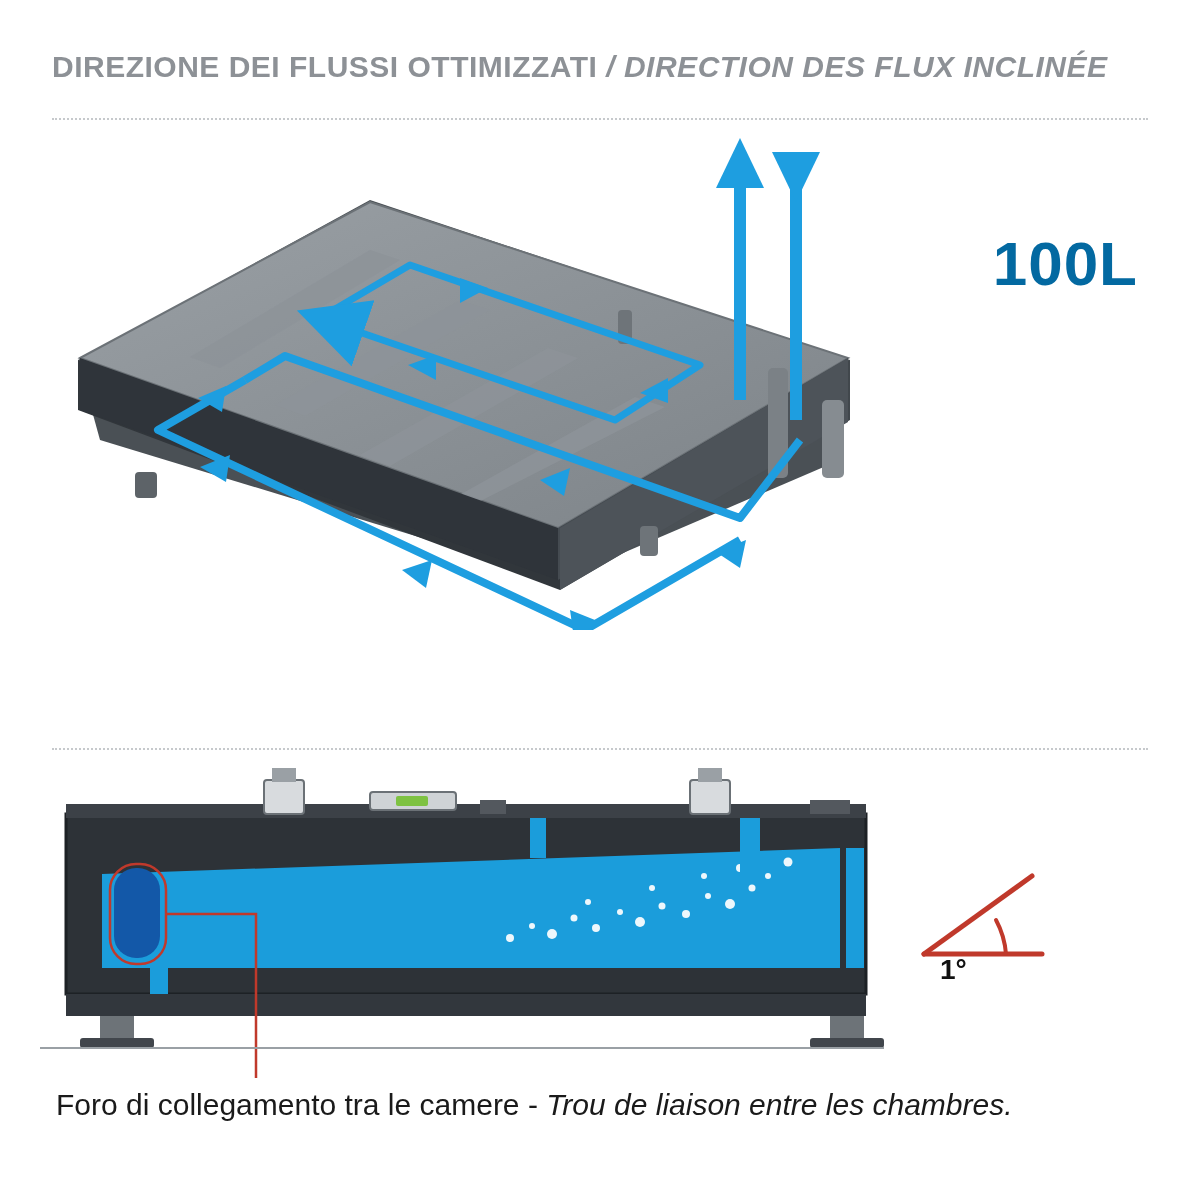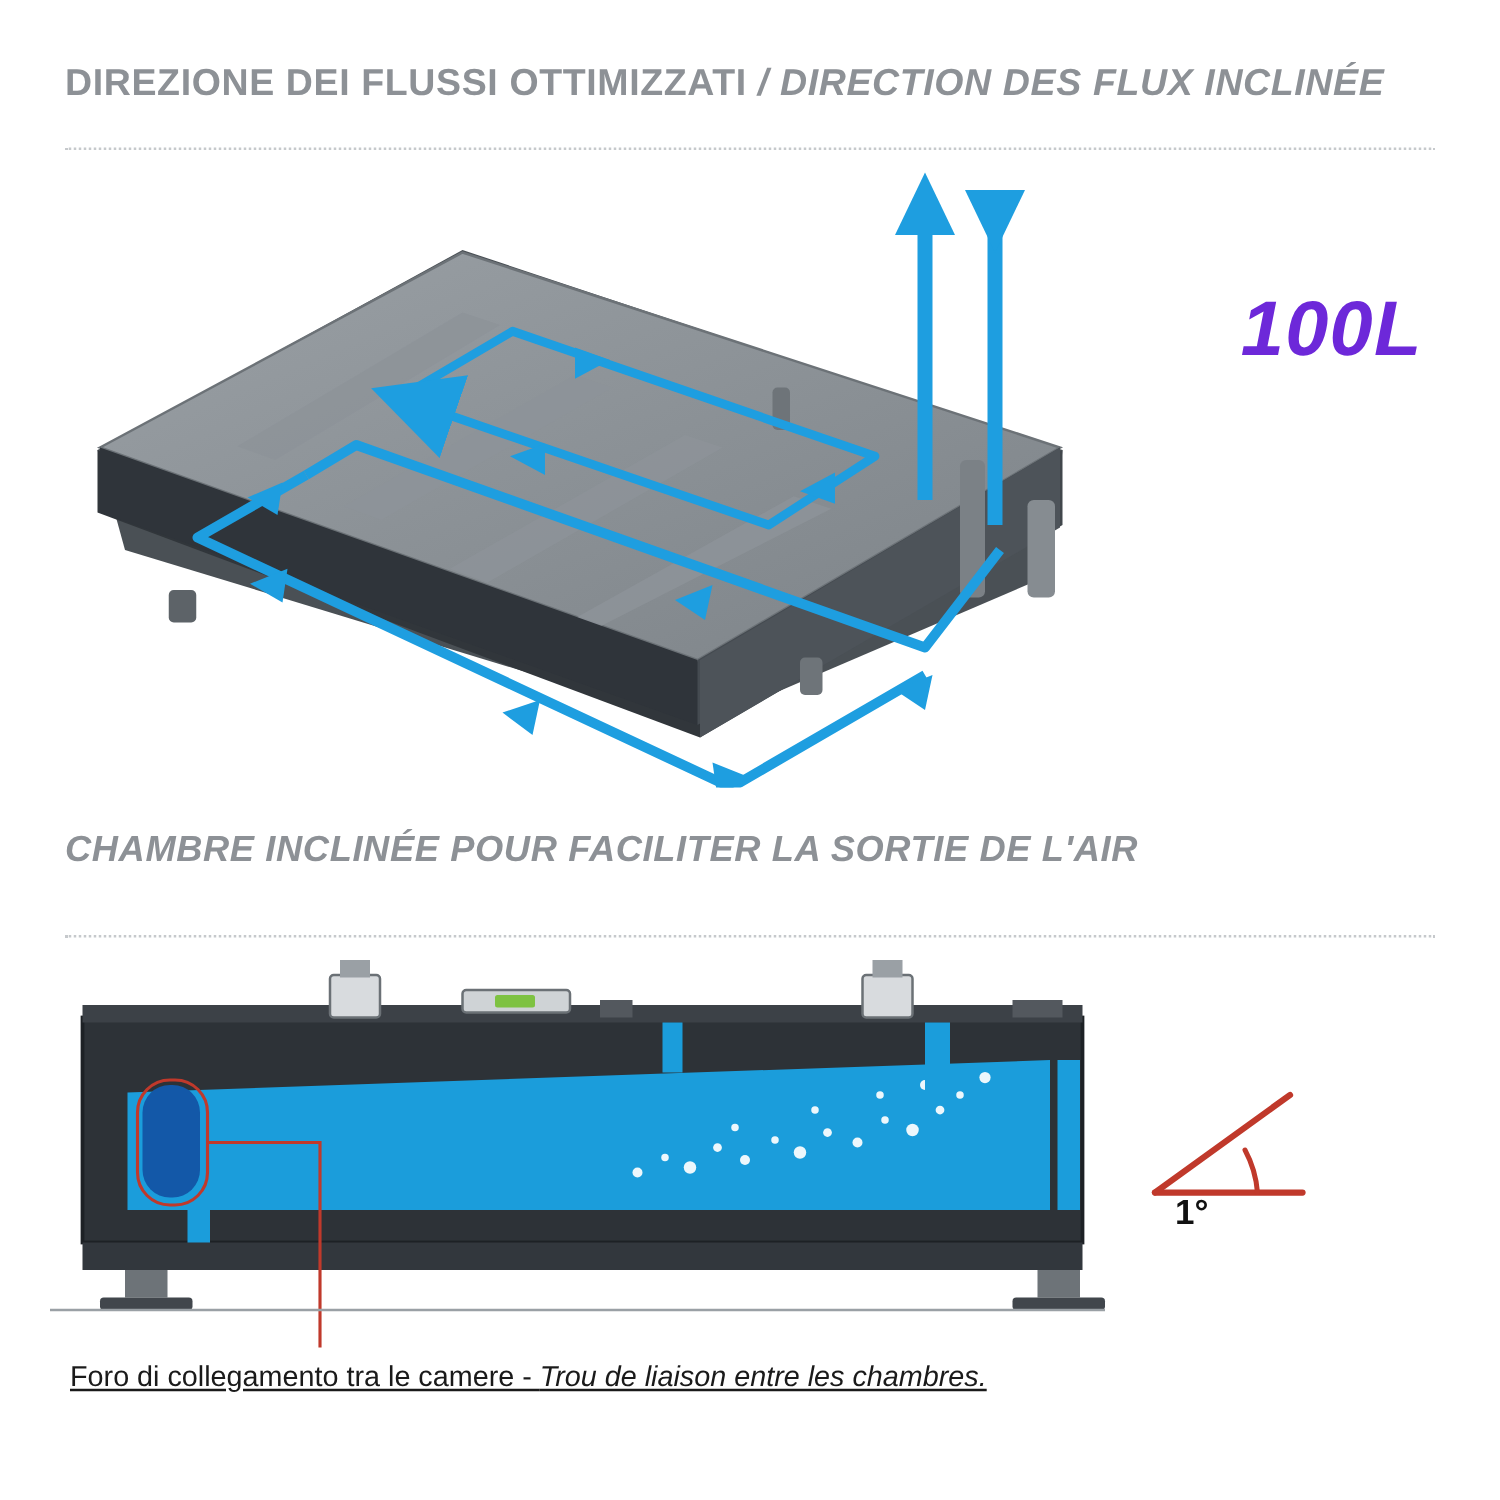--- a/index.html
+++ b/index.html
@@ -52,41 +52,39 @@
   #rule-top { left: 52px; top: 118px; width: 1096px; }
   #rule-bottom { left: 52px; top: 748px; width: 1096px; }
 
   
   #capacity-label {
     position: absolute;
     right: 62px;
     top: 228px;
     font-size: 62px;
     font-weight: bold;
-    font-style: italic;
-    color: #6d28d9;
+    color: #0369a1;
     letter-spacing: 1px;
   }
 
   
   .illus {
     position: absolute;
   }
   #illus-top { left: 40px; top: 110px; width: 900px; height: 520px; }
   #illus-bottom { left: 40px; top: 756px; width: 1120px; height: 340px; }
 
   
   #bottom-caption {
     position: absolute;
     left: 56px;
     top: 1088px;
-    font-size: 23px;
+    font-size: 30px;
     color: #1a1a1a;
     white-space: nowrap;
-    text-decoration: underline;
   }
   #bottom-caption .fr { font-style: italic; }
 
   
   #angle-annotation {
     position: absolute;
     left: 910px;
     top: 862px;
     width: 150px;
     height: 140px;
@@ -182,21 +180,20 @@
         <polygon points="700,28 724,78 676,78" fill="#1e9ee0"></polygon>
       </g>
       <g>
         <rect x="750" y="50" width="12" height="260" fill="#1e9ee0"></rect>
         <polygon points="756,92 780,42 732,42" fill="#1e9ee0"></polygon>
       </g>
     </svg>
   </div>
 
   <div class="heading" id="heading-bottom">
-    <div class="fr">CHAMBRE INCLINÉE POUR FACILITER LA SORTIE DE L'AIR</div>
   </div>
   <div class="rule" id="rule-bottom"></div>
 
   <div class="illus" id="illus-bottom">
     <svg width="1120" height="340" viewBox="0 0 1120 340" xmlns="http://www.w3.org/2000/svg">
 
       <g>
         <rect x="26" y="58" width="800" height="180" fill="#2d3237"></rect>
         <rect x="26" y="58" width="800" height="180" fill="none" stroke="#1d2125" stroke-width="3"></rect>
 

